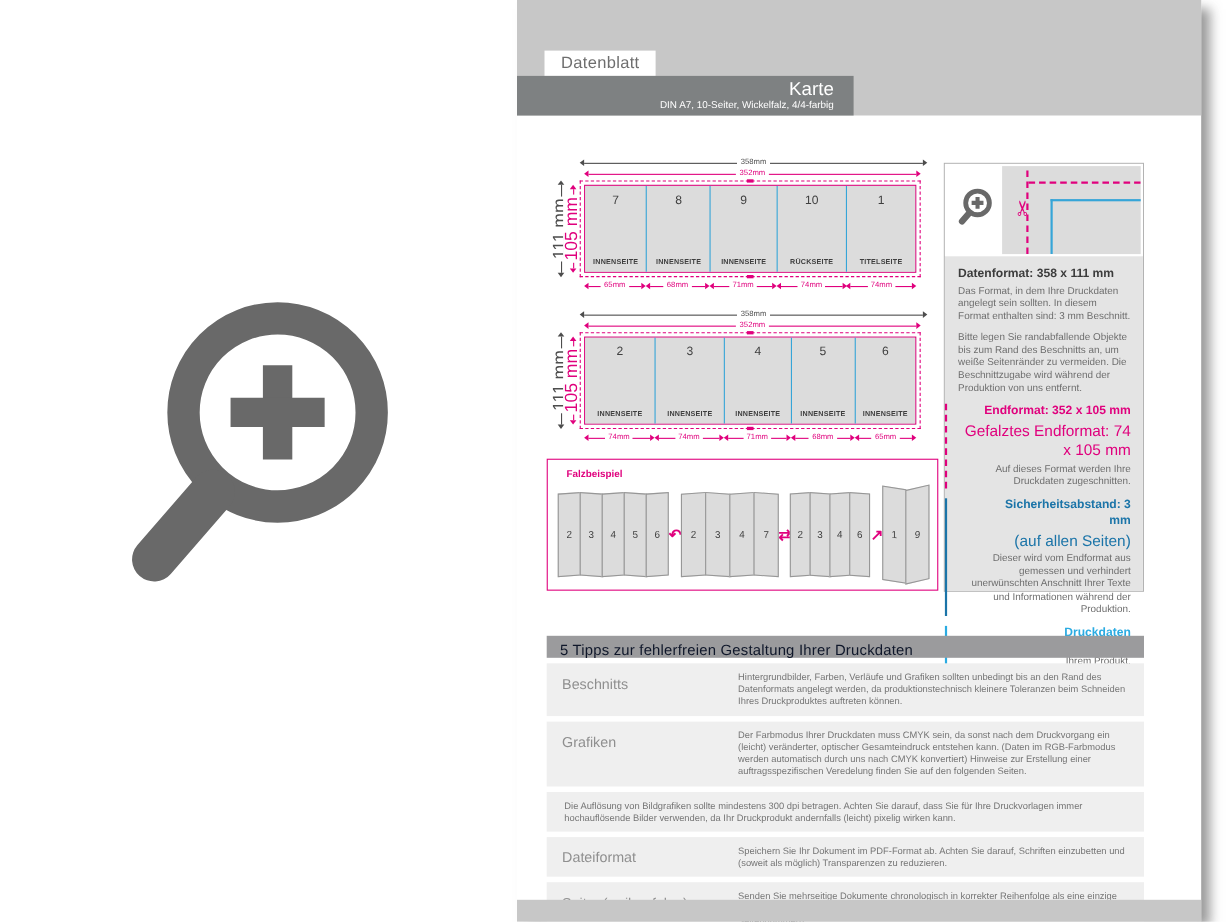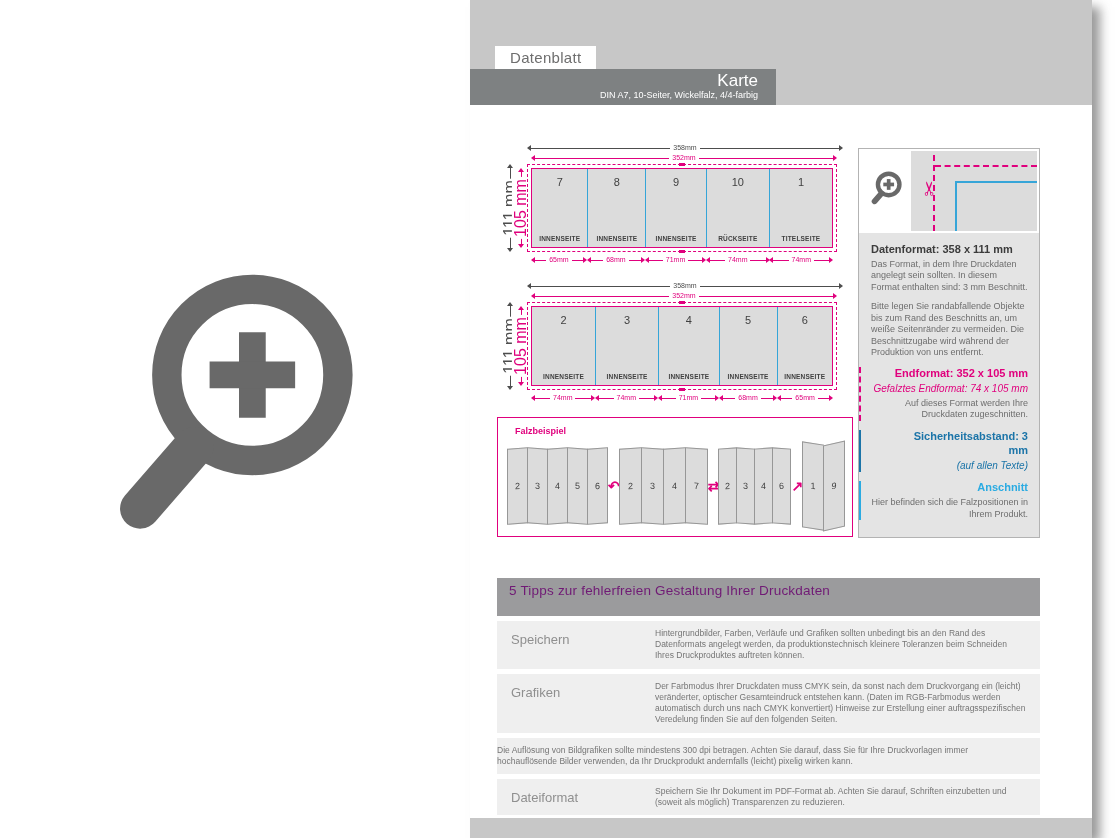--- a/index.html
+++ b/index.html
@@ -84,37 +84,37 @@
   .detail-area { position:absolute; top:0; left:0; right:0; height:84px; background:#fff; }
   .mini-magnifier { position:absolute; left:11px; top:22px; }
   .detail-view { position:absolute; top:2px; right:2px; width:126px; height:80px; background:#dcdcdc; overflow:hidden; }
   .dv-dash-h { position:absolute; top:14px; left:24px; right:0; border-top:2px dashed #e0007d; }
   .dv-dash-v { position:absolute; left:22px; top:4px; bottom:0; border-left:2px dashed #e0007d; }
   .dv-blue { position:absolute; top:30px; left:44px; right:-2px; bottom:-2px; border-top:2px solid #36a5d8; border-left:2px solid #36a5d8; }
   .scissors { position:absolute; left:11px; top:26px; color:#e0007d; font-size:19px; transform:rotate(-90deg); }
 
   .sidebar-text { position:absolute; top:84px; left:0; right:0; bottom:0; background:#e4e4e4; padding:10px 11px 6px 12px; font-size:9px; color:#6e6e6e; line-height:1.27; }
   .sb-title { font-size:11px; font-weight:bold; color:#3c3c3c; margin-bottom:2px; }
-  .sb-sub { font-size:10px; margin-bottom:2px;font-style:italic; }
+  .sb-sub { font-size:14px; margin-bottom:2px; }
   .sb-p { margin:0 0 8px; }
   .sb-section { margin-bottom:9px; }
   .bl { margin-left:-12px; padding-left:10px;text-align:right; }
   .endformat { border-left:2px dashed #e0007d; }
   .endformat .sb-title, .endformat .sb-sub { color:#e0007d; }
   .safety { border-left:2px solid #1b74a8; }
   .safety .sb-title, .safety .sb-sub { color:#1b74a8;margin-left:24px; }
   .foldlines { border-left:2px solid #2aabe2; }
   .foldlines .sb-title { color:#2aabe2; }
 
   
   .tips { position:absolute; left:27px; top:578px; width:543px; }
-  .tips-header { background:#9b9b9d; color:#701a75; font-size:13.5px; padding:5px 12px 18px; letter-spacing:.2px; }
+  .tips-header { background:#9b9b9d; color:#0f172a; font-size:13.5px; padding:5px 12px 0; letter-spacing:.2px; }
   .tip-row { display:flex; background:#efefef; margin-top:5px; }
   .tip-label { width:158px; flex:none; font-size:13px; color:#8f8f8f; padding:11px 0 0 14px; }
-  .tip-text { flex:1; font-size:8.5px; color:#757575; line-height:1.32; padding:7px 12px 7px 0; }
+  .tip-text { flex:1; font-size:8.5px; color:#757575; line-height:1.32; padding:7px 12px 7px 0;margin-left:16px; }
 
   .footer-band { position:absolute; bottom:0; left:0; width:100%; height:20px; background:#c7c7c7; }
 </style>
 </head>
 <body>
 
 <div class="big-magnifier">
   <svg width="268" height="278" viewBox="0 0 100 104">
     <circle cx="55" cy="40" r="32" fill="none" stroke="#696969" stroke-width="11"></circle>
     <line x1="33" y1="67" x2="13" y2="90" stroke="#696969" stroke-width="15" stroke-linecap="round"></line>
@@ -375,34 +375,35 @@
         <p class="sb-p">Das Format, in dem Ihre Druckdaten angelegt sein sollten. In diesem Format enthalten sind: 3 mm Beschnitt.</p>
         <p class="sb-p">Bitte legen Sie randabfallende Objekte bis zum Rand des Beschnitts an, um weiße Seitenränder zu vermeiden. Die Beschnittzugabe wird während der Produktion von uns entfernt.</p>
       </div>
       <div class="sb-section endformat bl">
         <div class="sb-title">Endformat: 352 x 105 mm</div>
         <div class="sb-sub">Gefalztes Endformat: 74 x 105 mm</div>
         <p class="sb-p">Auf dieses Format werden Ihre Druckdaten zugeschnitten.</p>
       </div>
       <div class="sb-section safety bl">
         <div class="sb-title">Sicherheitsabstand: 3 mm</div>
-        <div class="sb-sub">(auf allen Texte)</div>
+        <div class="sb-sub">(auf allen Seiten)</div>
+        <p class="sb-p">Dieser wird vom Endformat aus gemessen und verhindert unerwünschten Anschnitt Ihrer Texte und Informationen während der Produktion.</p>
       </div>
       <div class="sb-section foldlines bl">
-        <div class="sb-title">Anschnitt</div>
+        <div class="sb-title">Druckdaten</div>
         <p class="sb-p">Hier befinden sich die Falzpositionen in Ihrem Produkt.</p>
       </div>
     </div>
   </div>
 
   <div class="tips">
     <div class="tips-header">5 Tipps zur fehlerfreien Gestaltung Ihrer Druckdaten</div>
     <div id="tip-rows">
         <div class="tip-row">
-          <div class="tip-label">Speichern</div>
+          <div class="tip-label">Beschnitts</div>
           <div class="tip-text">Hintergrundbilder, Farben, Verläufe und Grafiken sollten unbedingt bis an den Rand des Datenformats angelegt werden, da produktionstechnisch kleinere Toleranzen beim Schneiden Ihres Druckproduktes auftreten können.</div>
         </div>
         <div class="tip-row">
           <div class="tip-label">Grafiken</div>
           <div class="tip-text">Der Farbmodus Ihrer Druckdaten muss CMYK sein, da sonst nach dem Druckvorgang ein (leicht) veränderter, optischer Gesamteindruck entstehen kann. (Daten im RGB-Farbmodus werden automatisch durch uns nach CMYK konvertiert) Hinweise zur Erstellung einer auftragsspezifischen Veredelung finden Sie auf den folgenden Seiten.</div>
         </div>
         <div class="tip-row">
           <div class="tip-text">Die Auflösung von Bildgrafiken sollte mindestens 300 dpi betragen. Achten Sie darauf, dass Sie für Ihre Druckvorlagen immer hochauflösende Bilder verwenden, da Ihr Druckprodukt andernfalls (leicht) pixelig wirken kann.</div>
         </div>
         <div class="tip-row">

